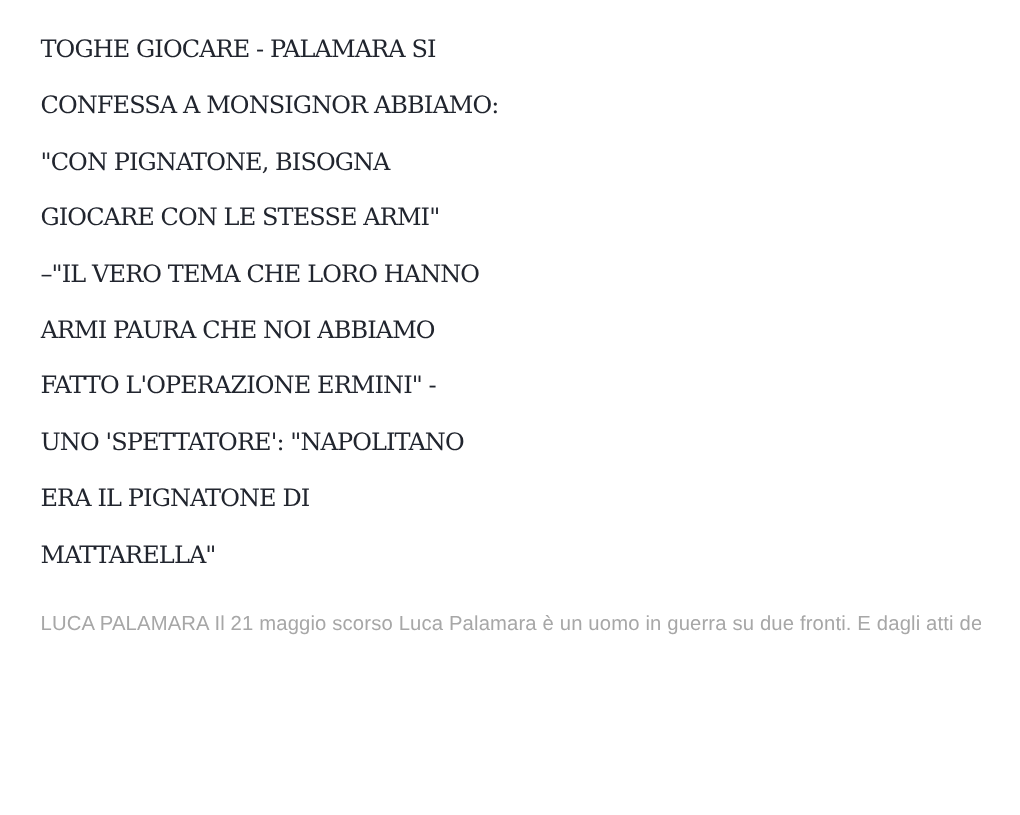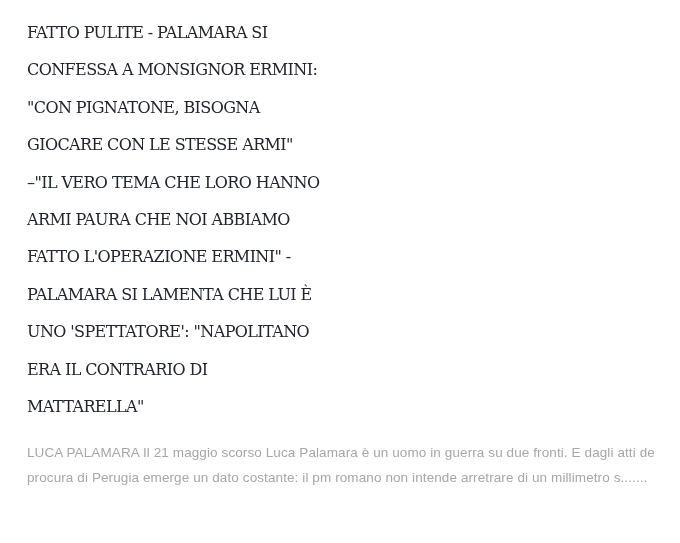--- a/index.html
+++ b/index.html
@@ -41,31 +41,29 @@
     white-space: nowrap;
     overflow: hidden;
   }
 </style>
 </head>
 <body>
 
 <div class="article">
 
   <h1 class="headline" style="margin:0; font-size:inherit; font-weight:inherit;">
-    <div class="headline-line">FATTO PULITE - PALAMARA SI</div>
-    <div class="headline-line">CONFESSA A MONSIGNOR ERMINI:</div>
+    <div class="headline-line">TOGHE GIOCARE - PALAMARA SI</div>
+    <div class="headline-line">CONFESSA A MONSIGNOR ABBIAMO:</div>
     <div class="headline-line">"CON PIGNATONE, BISOGNA</div>
     <div class="headline-line">GIOCARE CON LE STESSE ARMI"</div>
     <div class="headline-line">–"IL VERO TEMA CHE LORO HANNO</div>
     <div class="headline-line">ARMI PAURA CHE NOI ABBIAMO</div>
     <div class="headline-line">FATTO L'OPERAZIONE ERMINI" -</div>
-    <div class="headline-line">PALAMARA SI LAMENTA CHE LUI È</div>
     <div class="headline-line">UNO 'SPETTATORE': "NAPOLITANO</div>
-    <div class="headline-line">ERA IL CONTRARIO DI</div>
+    <div class="headline-line">ERA IL PIGNATONE DI</div>
     <div class="headline-line">MATTARELLA"</div>
   </h1>
 
   <div class="teaser">
     <div class="teaser-line">LUCA PALAMARA Il 21 maggio scorso Luca Palamara è un uomo in guerra su due fronti. E dagli atti della</div>
-    <div class="teaser-line">procura di Perugia emerge un dato costante: il pm romano non intende arretrare di un millimetro s.......</div>
   </div>
 
 </div>
 
 </body></html>

